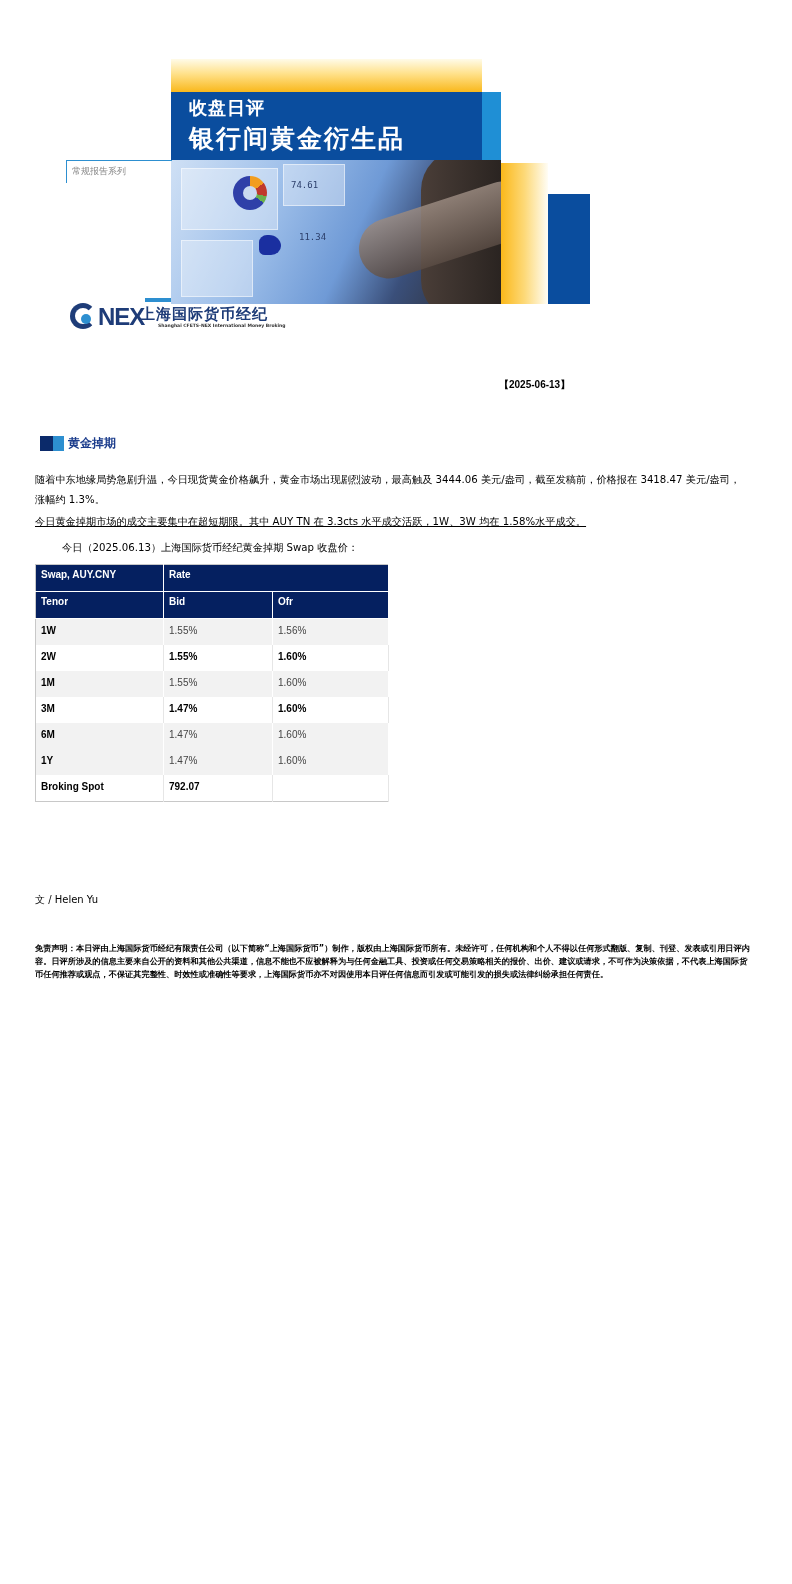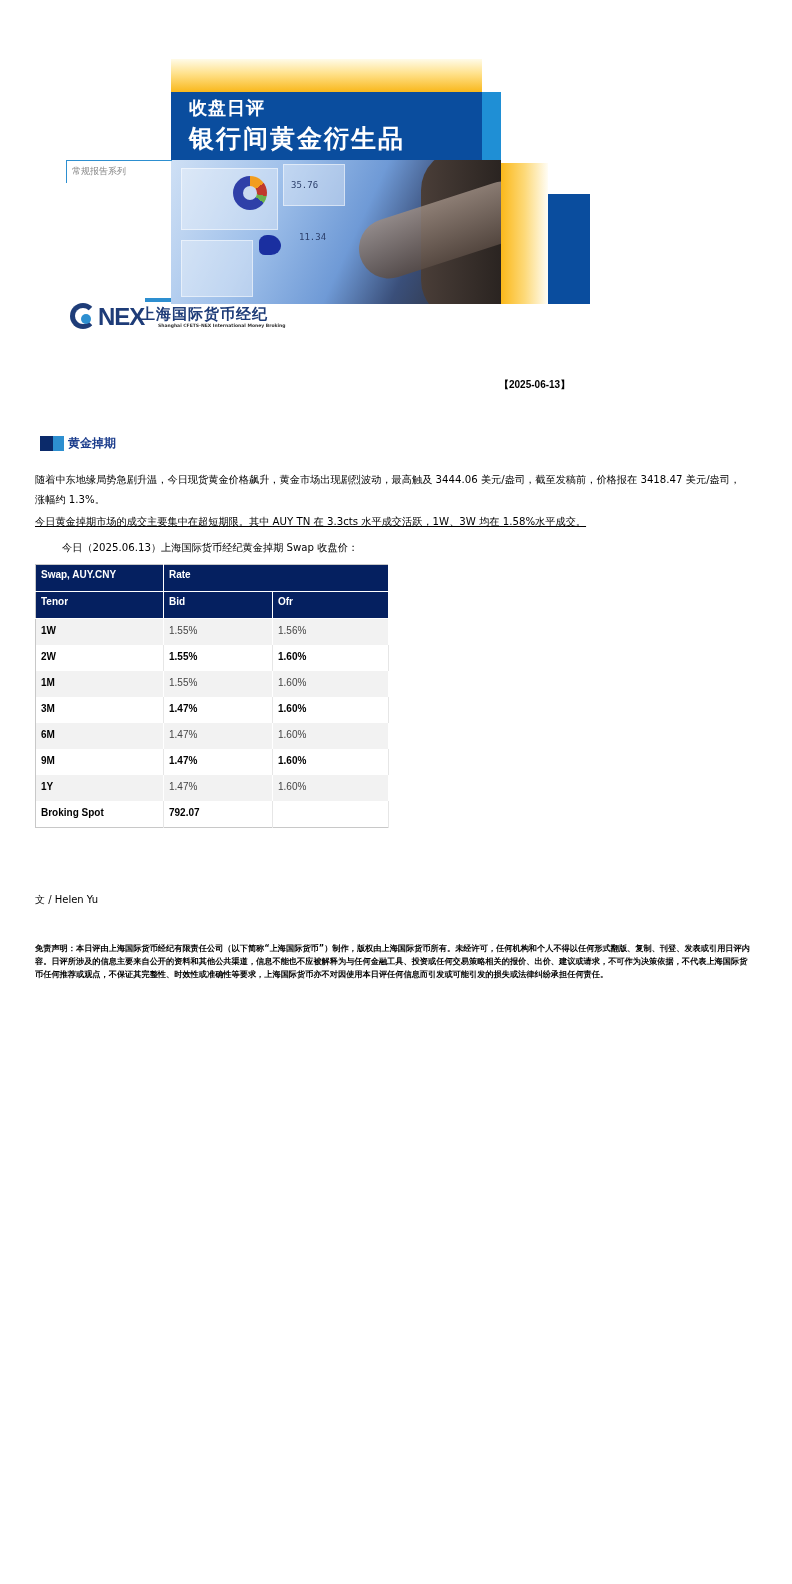--- a/index.html
+++ b/index.html
@@ -83,21 +83,21 @@
   <div class="blue-title-side"></div>
   <div class="title-line1">收盘日评</div>
   <div class="title-line2">银行间黄金衍生品</div>
 
   <div class="photo">
     <div class="panel" style="left:10px;top:8px;width:95px;height:60px;"></div>
     <div class="panel" style="left:112px;top:4px;width:60px;height:40px;"></div>
     <div class="panel" style="left:10px;top:80px;width:70px;height:55px;"></div>
     <div class="donut"></div>
     <div class="map"></div>
-    <div class="num" style="left:120px;top:20px;">35.76</div>
+    <div class="num" style="left:120px;top:20px;">74.61</div>
     <div class="num" style="left:128px;top:72px;">11.34</div>
     <div class="hand"></div>
     <div class="finger"></div>
   </div>
 
   <div class="yellow-side"></div>
   <div class="blue-side"></div>
 
   <div class="series-box"></div>
   <div class="series-label">常规报告系列</div>
@@ -152,25 +152,20 @@
   <tr class="even">
     <td>3M</td>
     <td>1.47%</td>
     <td>1.60%</td>
   </tr>
   <tr class="odd">
     <td>6M</td>
     <td>1.47%</td>
     <td>1.60%</td>
   </tr>
-  <tr class="even">
-    <td>9M</td>
-    <td>1.47%</td>
-    <td>1.60%</td>
-  </tr>
   <tr class="odd">
     <td>1Y</td>
     <td>1.47%</td>
     <td>1.60%</td>
   </tr>
   <tr class="even">
     <td>Broking Spot</td>
     <td>792.07</td>
     <td></td>
   </tr>

